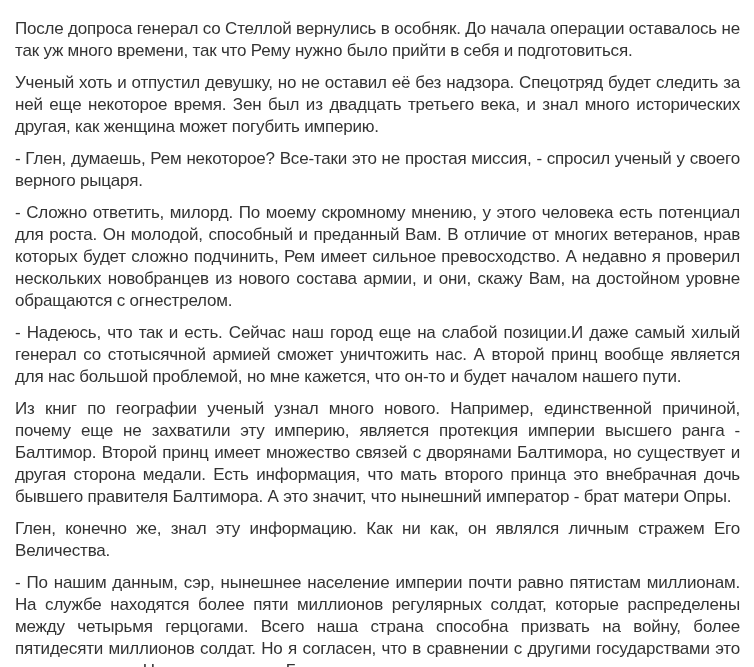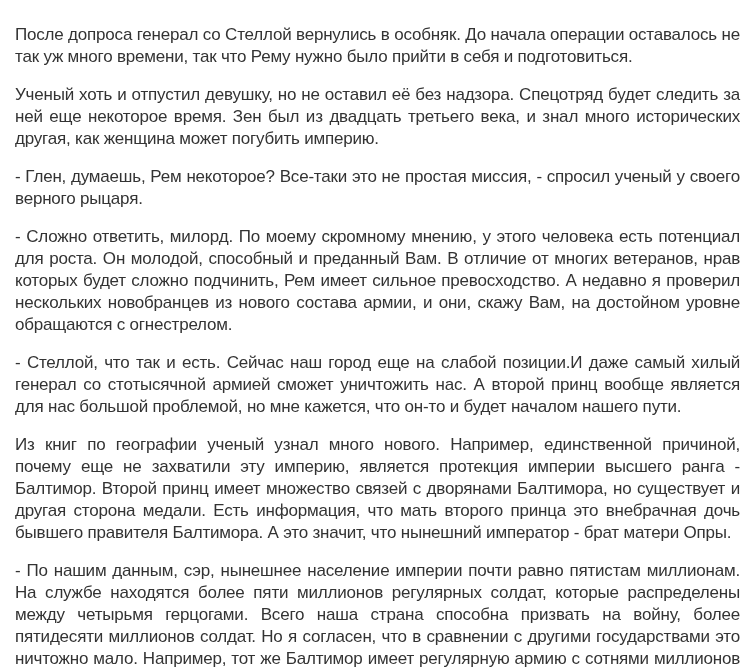--- a/index.html
+++ b/index.html
@@ -17,27 +17,28 @@
     width: 754px;
     padding: 8px 14px 0 15px;
     font-family: "Liberation Sans", "DejaVu Sans", sans-serif;
     font-size: 17px;
     line-height: 22px;
     letter-spacing: -0.2px;
     color: #333333;
     text-align: justify;
   }
   .reader-page p {
-    margin: 16px 0 7px 0;
+    margin: 10px 0 7px 0;
   }
 </style>
 </head>
 <body>
 
 <main class="reader-page">
   <p>После допроса генерал со Стеллой вернулись в особняк. До начала операции оставалось не так уж много времени, так что Рему нужно было прийти в себя и подготовиться.</p>
   <p>Ученый хоть и отпустил девушку, но не оставил её без надзора. Спецотряд будет следить за ней еще некоторое время. Зен был из двадцать третьего века, и знал много исторических другая, как женщина может погубить империю.</p>
   <p>- Глен, думаешь, Рем некоторое? Все-таки это не простая миссия, - спросил ученый у своего верного рыцаря.</p>
   <p>- Сложно ответить, милорд. По моему скромному мнению, у этого человека есть потенциал для роста. Он молодой, способный и преданный Вам. В отличие от многих ветеранов, нрав которых будет сложно подчинить, Рем имеет сильное превосходство. А недавно я проверил нескольких новобранцев из нового состава армии, и они, скажу Вам, на достойном уровне обращаются с огнестрелом.</p>
-  <p>- Стеллой, что так и есть. Сейчас наш город еще на слабой позиции.И даже самый хилый генерал со стотысячной армией сможет уничтожить нас. А второй принц вообще является для нас большой проблемой, но мне кажется, что он-то и будет началом нашего пути.</p>
+  <p>- Надеюсь, что так и есть. Сейчас наш город еще на слабой позиции.И даже самый хилый генерал со стотысячной армией сможет уничтожить нас. А второй принц вообще является для нас большой проблемой, но мне кажется, что он-то и будет началом нашего пути.</p>
   <p>Из книг по географии ученый узнал много нового. Например, единственной причиной, почему еще не захватили эту империю, является протекция империи высшего ранга - Балтимор. Второй принц имеет множество связей с дворянами Балтимора, но существует и другая сторона медали. Есть информация, что мать второго принца это внебрачная дочь бывшего правителя Балтимора. А это значит, что нынешний император - брат матери Опры.</p>
+  <p>Глен, конечно же, знал эту информацию. Как ни как, он являлся личным стражем Его Величества.</p>
   <p>- По нашим данным, сэр, нынешнее население империи почти равно пятистам миллионам. На службе находятся более пяти миллионов регулярных солдат, которые распределены между четырьмя герцогами. Всего наша страна способна призвать на войну, более пятидесяти миллионов солдат. Но я согласен, что в сравнении с другими государствами это ничтожно мало. Например, тот же Балтимор имеет регулярную армию с сотнями миллионов человек.</p>
 </main>
 
 </body></html>

